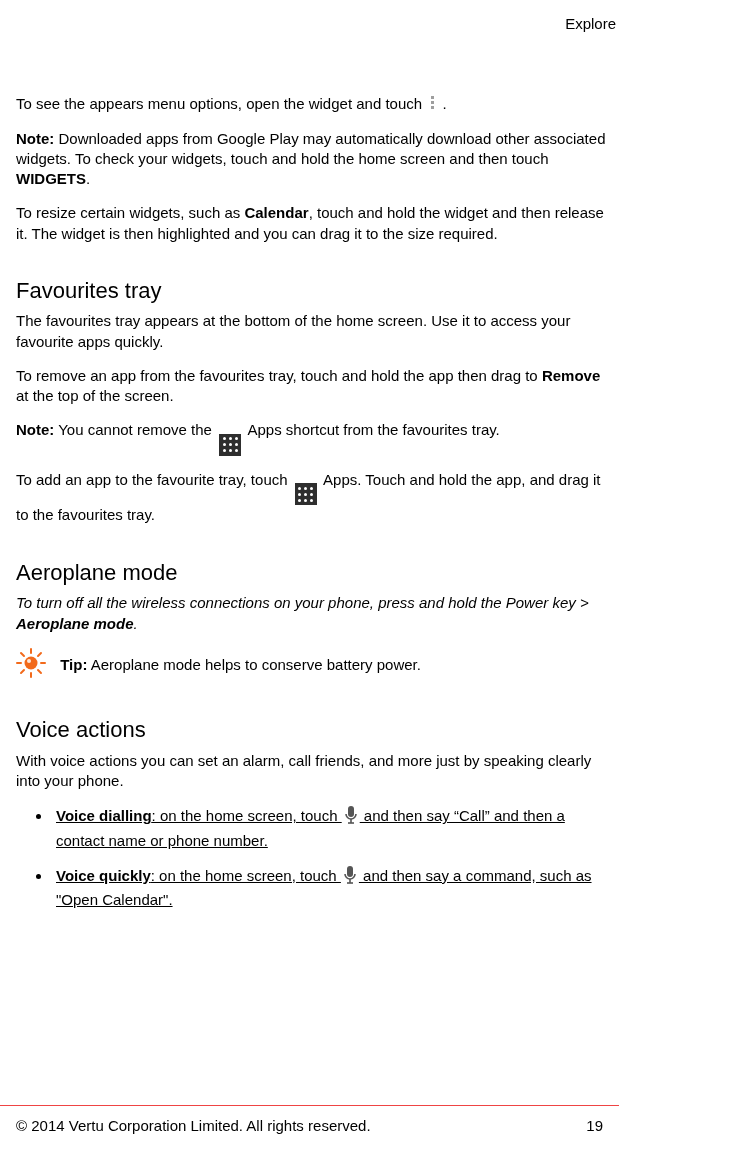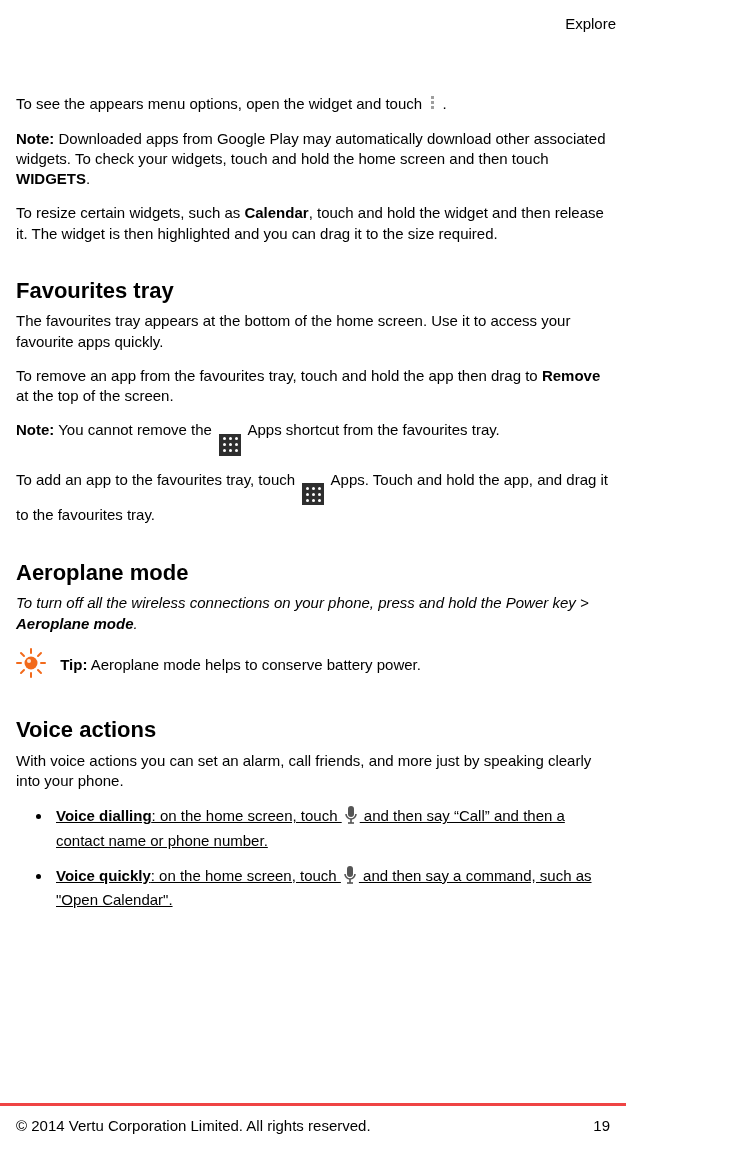--- a/index.html
+++ b/index.html
@@ -31,21 +31,21 @@
   }
   p {
     margin: 0 0 14px 0;
   }
   .tight {
     margin-bottom: 2px;
     font-style: italic;
   }
   h2 {
     font-size: 22px;
-    font-weight: bold;
+    font-weight: normal;
     margin: 32px 0 6px 0;
   }
   .bold { font-weight: bold; }
   ul {
     margin: 10px 0 0 0;
     padding-left: 36px;
     text-decoration: underline;
   }
   li {
     margin-bottom: 14px;
@@ -113,24 +113,24 @@
   
   .mic-icon {
     display: inline-block;
     vertical-align: -4px;
     margin: 0 2px;
   }
 
   .footer {
     position: absolute;
     left: 0;
-    right: 8px;
+    right: 15px;
     bottom: 26px;
     padding: 0 16px;
-    border-top: 3px solid #ef4444;
+    border-top: 1px solid #ef4444;
   }
   .footer-inner {
     display: flex;
     justify-content: space-between;
     padding-top: 10px;
     font-size: 15px;
   }
 </style>
 </head>
 <body>
@@ -173,21 +173,21 @@
             <i></i>
             <i></i>
             <i></i>
             <i></i>
             <i></i>
             <i></i>
           </span></span><span> Apps shortcut from the favourites tray.</span>
     </p>
 
     <p>
-      <span>To add an app to the favourites tray, touch </span>
+      <span>To add an app to the favourite tray, touch </span>
       <span class="apps-icon"><span class="grid">
             <i></i>
             <i></i>
             <i></i>
             <i></i>
             <i></i>
             <i></i>
             <i></i>
             <i></i>
             <i></i>

